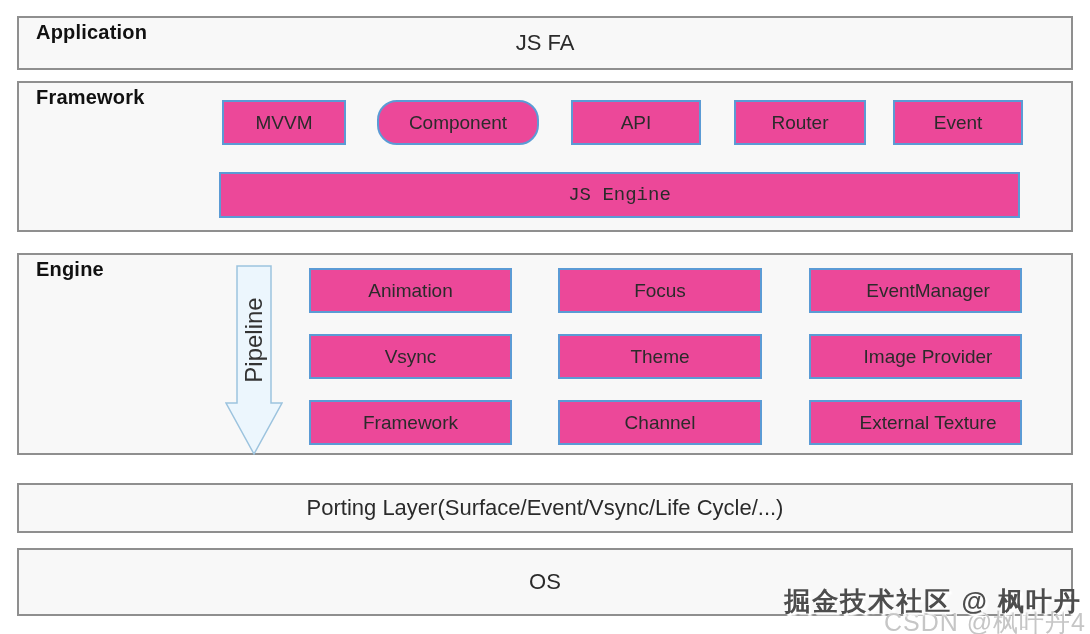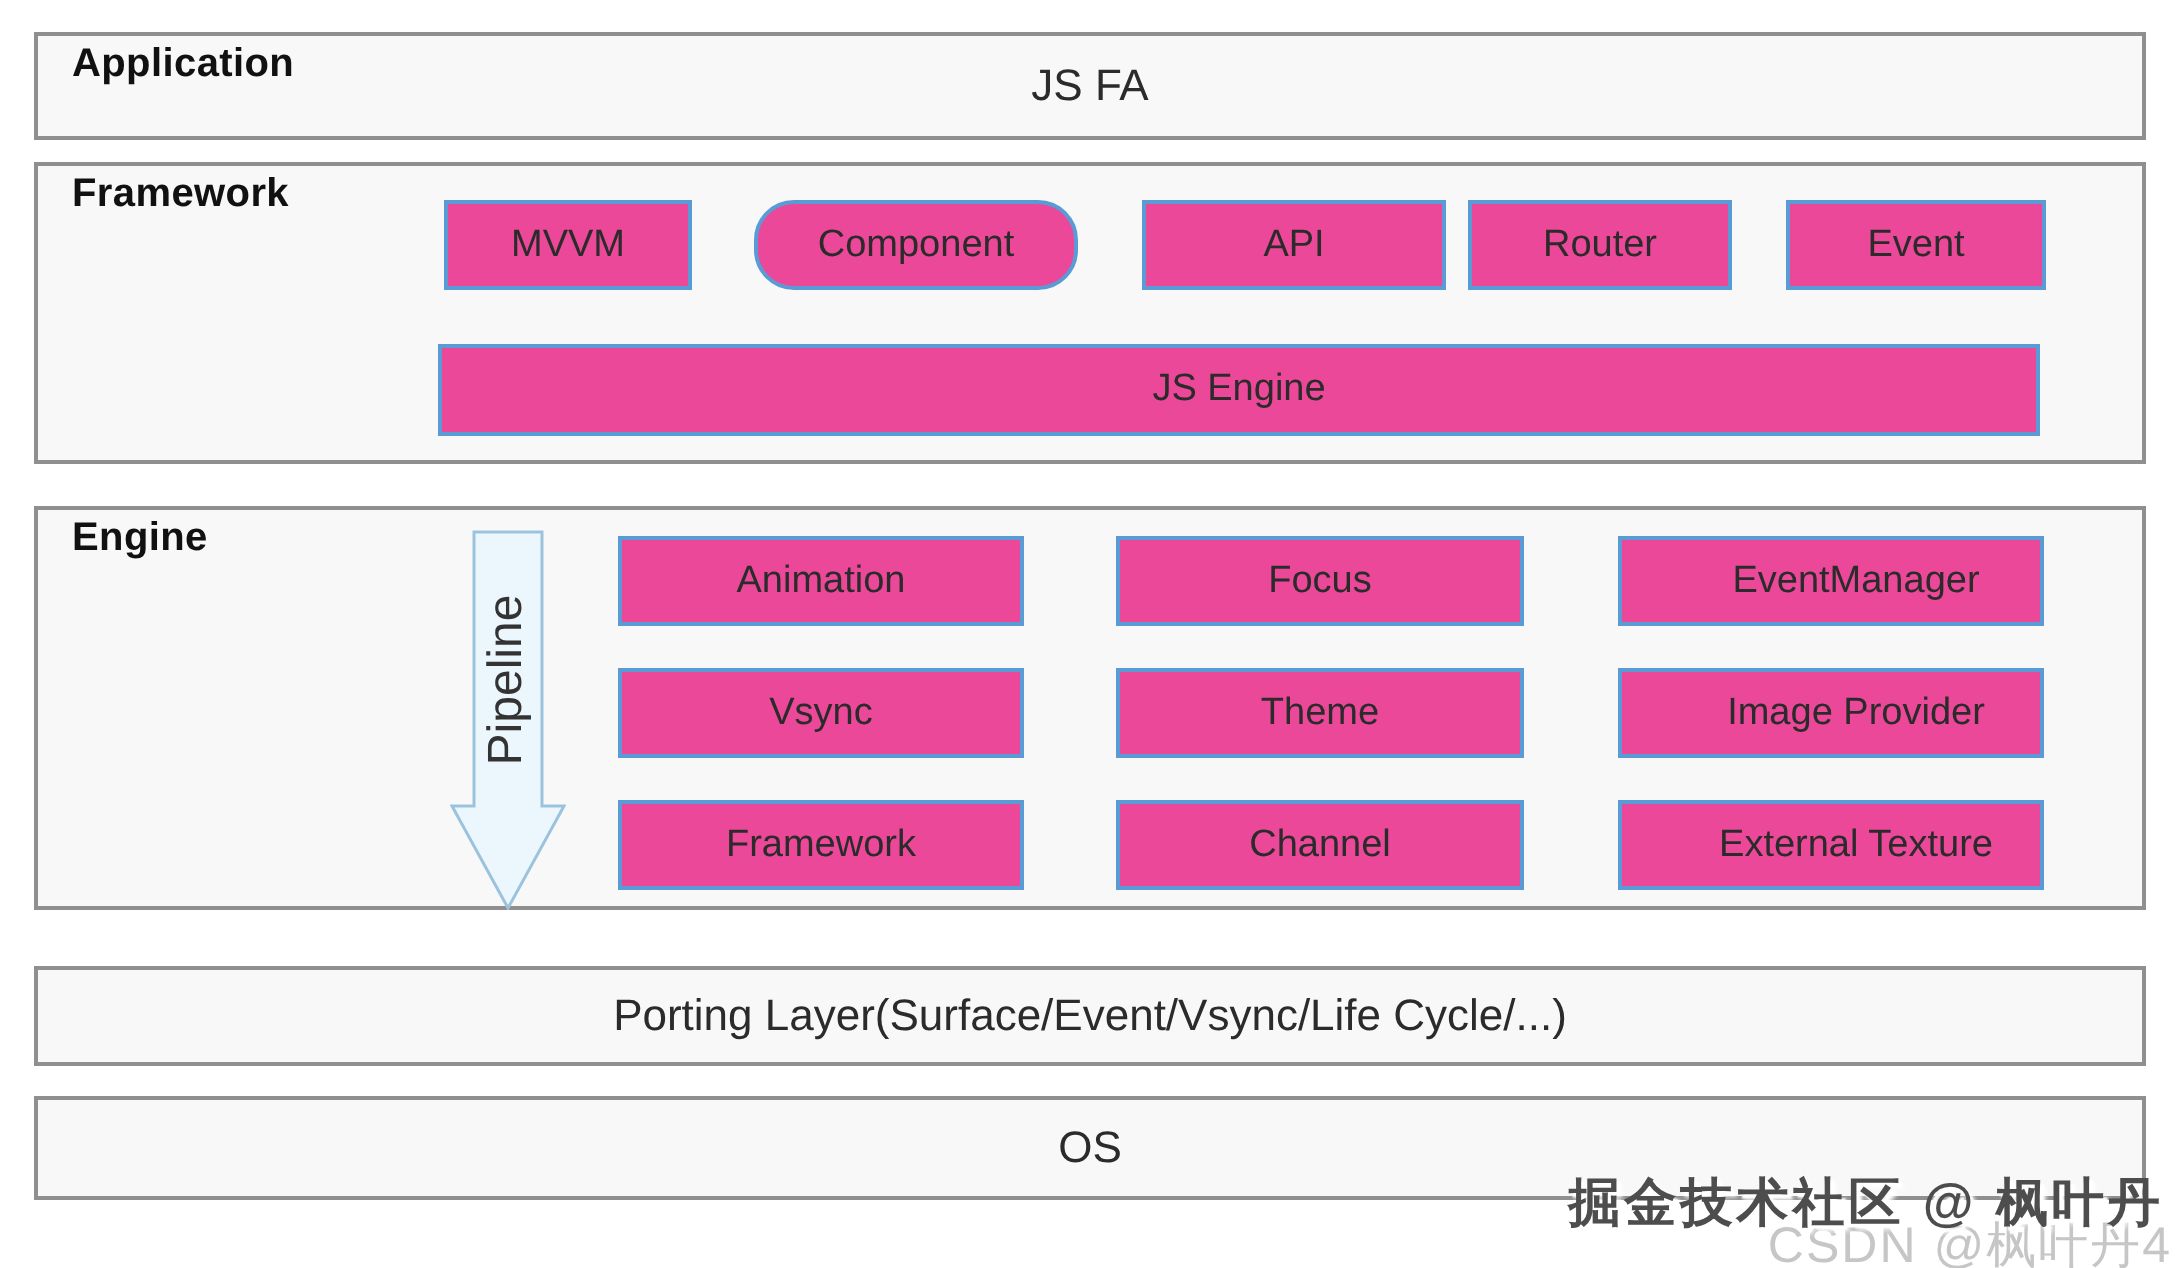--- a/index.html
+++ b/index.html
@@ -34,41 +34,41 @@
     align-items: center;
     justify-content: center;
     font-size: 22px;
     color: #2b2b2b;
     border-radius: 19px;
   }
   .sec-application { top: 16px;  height: 54px;  }
   .sec-framework   { top: 81px;  height: 151px; }
   .sec-engine      { top: 253px; height: 202px; }
   .sec-porting     { top: 483px; height: 50px;  }
-  .sec-os          { top: 548px; height: 52px; padding-left: 32px;  }
+  .sec-os          { top: 548px; height: 68px; padding-left: 32px;  }
 
   .bluebox {
     position: absolute;
     background: #ec4899;
     border: 2px solid #5b9bd5;
     display: flex;
     align-items: center;
     justify-content: center;
     font-size: 19px;
     color: #2b2b2b;
     white-space: nowrap;
   }
   
   .fw-box   { top: 17px; height: 45px; }
   .fw-mvvm      { left: 203px; width: 124px; }
   .fw-component { left: 358px; width: 162px; border-radius: 20px; }
-  .fw-api       { left: 552px; width: 152px; }
+  .fw-api       { left: 552px; width: 130px; }
   .fw-router    { left: 715px; width: 132px; }
   .fw-event     { left: 874px; width: 130px; }
-  .fw-jsengine  { left: 200px; width: 801px; top: 89px; height: 46px; }
+  .fw-jsengine  { left: 200px; width: 801px; top: 89px; height: 46px; font-family: Liberation Mono, monospace; }
 
   
   .eng-c1 { left: 290px; width: 203px; }
   .eng-c2 { left: 539px; width: 204px; }
   .eng-c3 { left: 790px; width: 213px; padding-left: 25px; }
   .eng-r1 { top: 13px;  height: 45px; }
   .eng-r2 { top: 79px;  height: 45px; }
   .eng-r3 { top: 145px; height: 45px; }
 
   

